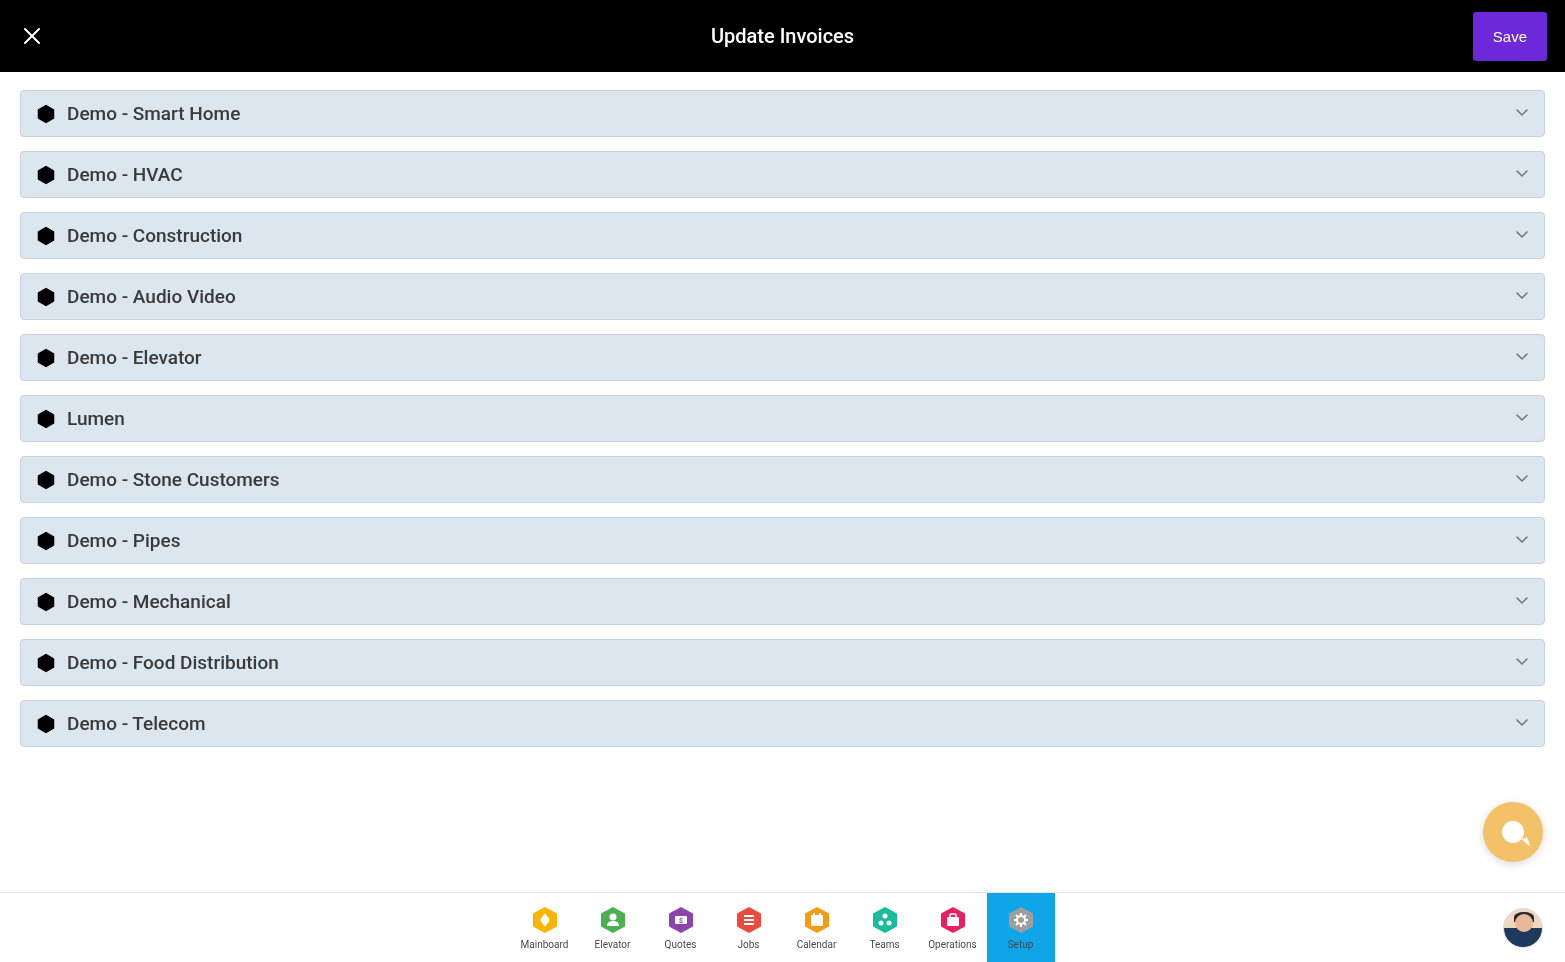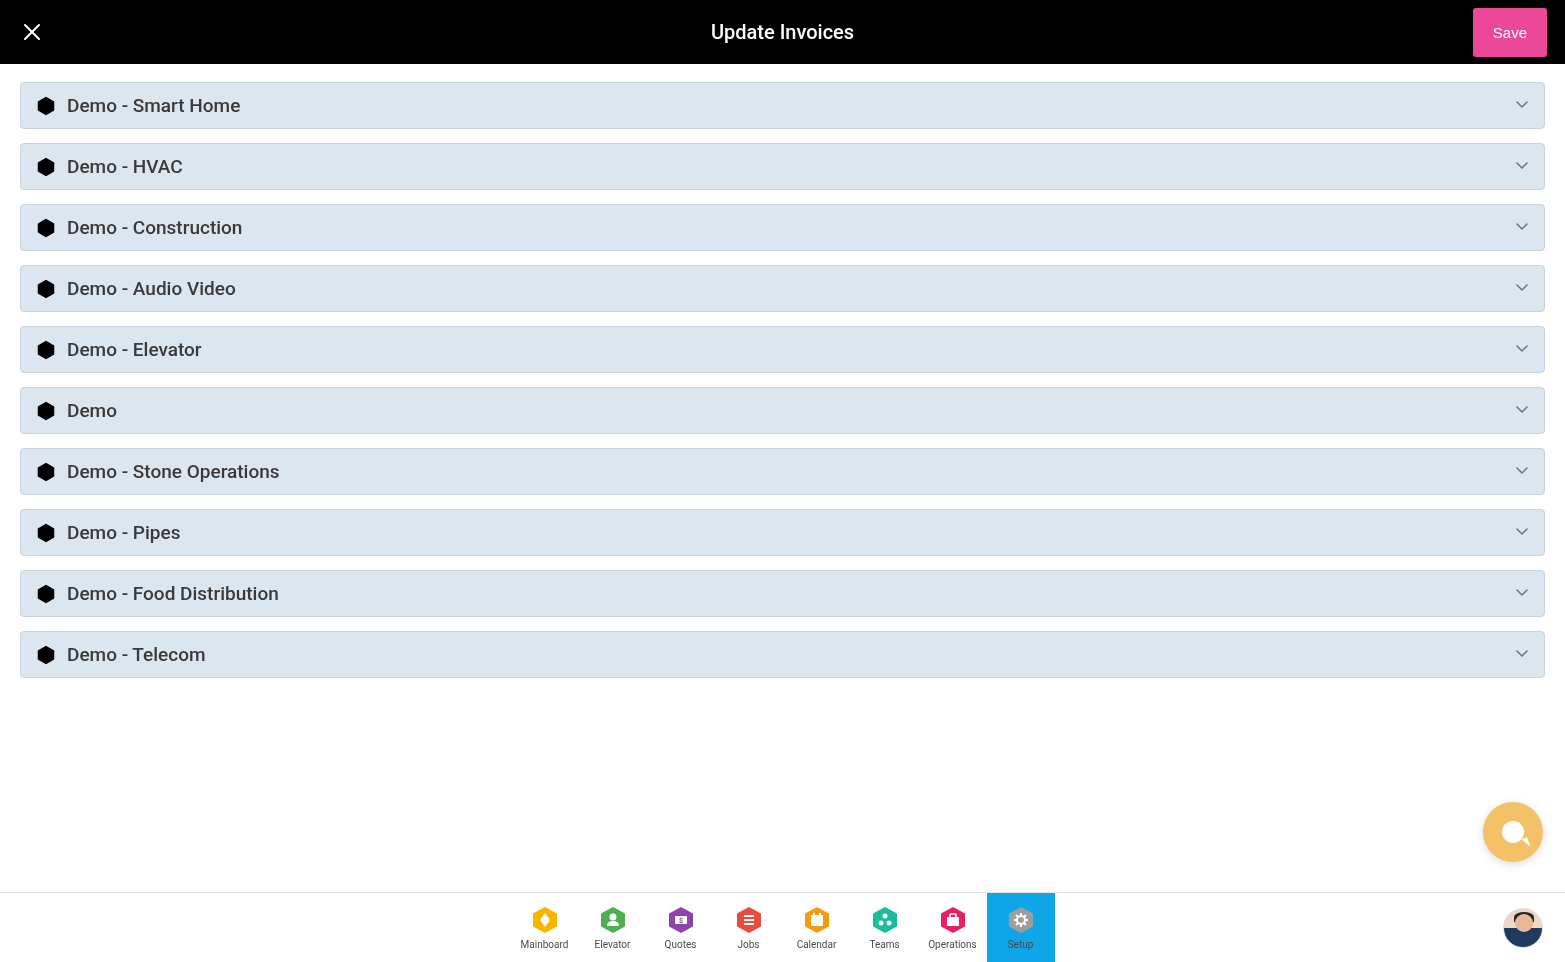--- a/index.html
+++ b/index.html
@@ -7,21 +7,21 @@
     font-family: -apple-system, BlinkMacSystemFont, "Segoe UI", Roboto, Arial, sans-serif;
     background: #ffffff;
     width: 1565px;
     height: 962px;
     overflow: hidden;
     position: relative;
   }
 
   .topbar {
     background: #000000;
-    height: 64px;
+    height: 72px;
     display: flex;
     align-items: center;
     justify-content: space-between;
     padding: 0 18px;
     position: relative;
     gap: 10px;
   }
   .topbar .close-btn {
     color: #ffffff;
     cursor: pointer;
@@ -33,21 +33,21 @@
   }
   .topbar .title {
     position: absolute;
     left: 50%;
     transform: translateX(-50%);
     color: #ffffff;
     font-size: 20px;
     font-weight: 500;
   }
   .topbar .save-btn {
-    background: #ec4899;
+    background: #6d28d9;
     color: #ffffff;
     border: none;
     padding: 16px 20px;
     font-size: 15px;
     border-radius: 3px;
     cursor: pointer;
     font-weight: 500;
   }
 
   .content {
@@ -269,47 +269,60 @@
           <path d="M3 6 L8 11 L13 6" stroke="#6b7580" stroke-width="1.5" fill="none" stroke-linecap="round" stroke-linejoin="round"></path>
         </svg></div>
     </div>
     <div class="accordion-item">
       <div class="accordion-left">
         <div class="hex-icon">
           <svg width="22" height="22" viewBox="0 0 24 24">
             <polygon points="12,2 21,7 21,17 12,22 3,17 3,7" fill="#000000"></polygon>
           </svg>
         </div>
-        <span class="accordion-label">Demo</span>
-      </div>
-      <div class="chevron"><svg width="16" height="16" viewBox="0 0 16 16">
-          <path d="M3 6 L8 11 L13 6" stroke="#6b7580" stroke-width="1.5" fill="none" stroke-linecap="round" stroke-linejoin="round"></path>
-        </svg></div>
-    </div>
-    <div class="accordion-item">
-      <div class="accordion-left">
-        <div class="hex-icon">
-          <svg width="22" height="22" viewBox="0 0 24 24">
-            <polygon points="12,2 21,7 21,17 12,22 3,17 3,7" fill="#000000"></polygon>
-          </svg>
-        </div>
-        <span class="accordion-label">Demo - Stone Operations</span>
+        <span class="accordion-label">Lumen</span>
+      </div>
+      <div class="chevron"><svg width="16" height="16" viewBox="0 0 16 16">
+          <path d="M3 6 L8 11 L13 6" stroke="#6b7580" stroke-width="1.5" fill="none" stroke-linecap="round" stroke-linejoin="round"></path>
+        </svg></div>
+    </div>
+    <div class="accordion-item">
+      <div class="accordion-left">
+        <div class="hex-icon">
+          <svg width="22" height="22" viewBox="0 0 24 24">
+            <polygon points="12,2 21,7 21,17 12,22 3,17 3,7" fill="#000000"></polygon>
+          </svg>
+        </div>
+        <span class="accordion-label">Demo - Stone Customers</span>
       </div>
       <div class="chevron"><svg width="16" height="16" viewBox="0 0 16 16">
           <path d="M3 6 L8 11 L13 6" stroke="#6b7580" stroke-width="1.5" fill="none" stroke-linecap="round" stroke-linejoin="round"></path>
         </svg></div>
     </div>
     <div class="accordion-item">
       <div class="accordion-left">
         <div class="hex-icon">
           <svg width="22" height="22" viewBox="0 0 24 24">
             <polygon points="12,2 21,7 21,17 12,22 3,17 3,7" fill="#000000"></polygon>
           </svg>
         </div>
         <span class="accordion-label">Demo - Pipes</span>
+      </div>
+      <div class="chevron"><svg width="16" height="16" viewBox="0 0 16 16">
+          <path d="M3 6 L8 11 L13 6" stroke="#6b7580" stroke-width="1.5" fill="none" stroke-linecap="round" stroke-linejoin="round"></path>
+        </svg></div>
+    </div>
+    <div class="accordion-item">
+      <div class="accordion-left">
+        <div class="hex-icon">
+          <svg width="22" height="22" viewBox="0 0 24 24">
+            <polygon points="12,2 21,7 21,17 12,22 3,17 3,7" fill="#000000"></polygon>
+          </svg>
+        </div>
+        <span class="accordion-label">Demo - Mechanical</span>
       </div>
       <div class="chevron"><svg width="16" height="16" viewBox="0 0 16 16">
           <path d="M3 6 L8 11 L13 6" stroke="#6b7580" stroke-width="1.5" fill="none" stroke-linecap="round" stroke-linejoin="round"></path>
         </svg></div>
     </div>
     <div class="accordion-item">
       <div class="accordion-left">
         <div class="hex-icon">
           <svg width="22" height="22" viewBox="0 0 24 24">
             <polygon points="12,2 21,7 21,17 12,22 3,17 3,7" fill="#000000"></polygon>

